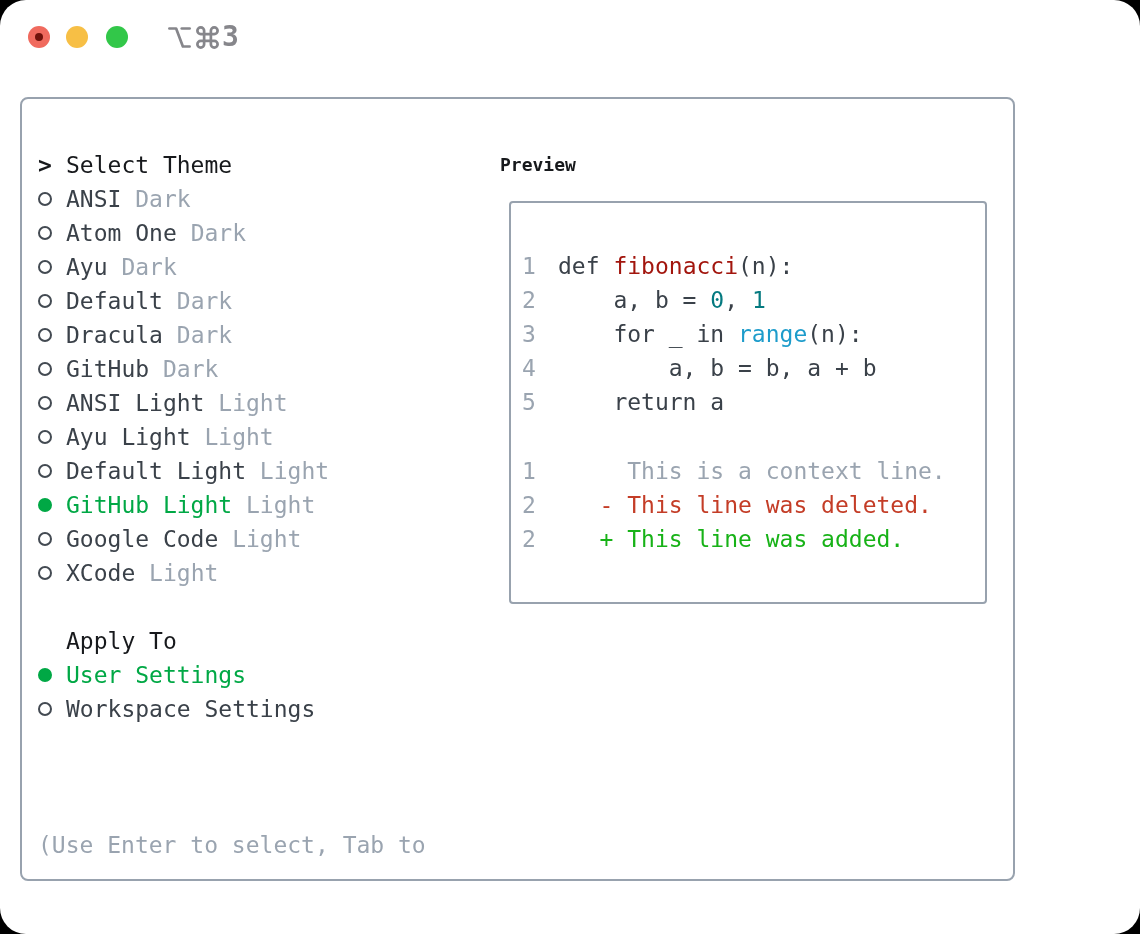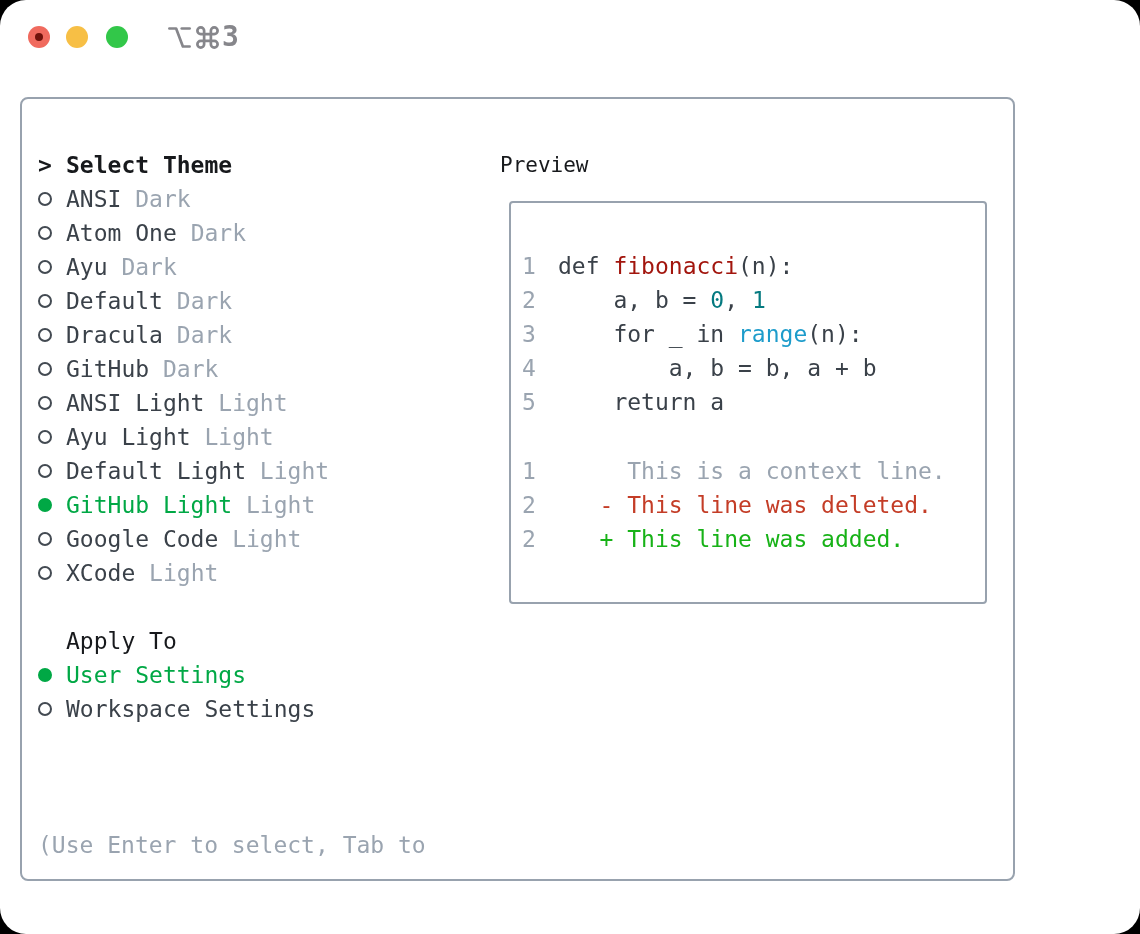--- a/index.html
+++ b/index.html
@@ -25,30 +25,30 @@
   .shortcut svg{display:block;}
   .shortcut .num{font-size:28px;font-weight:bold;line-height:34px;}
   
   .panel{position:absolute;left:20px;top:97px;width:995px;height:784px;box-sizing:border-box;
     border:2px solid var(--border);border-radius:8px;background:#fff;}
   .row{display:flex;align-items:center;height:34px;font-size:23px;color:var(--text);white-space:pre;}
   .marker{width:28px;flex:0 0 28px;display:flex;align-items:center;}
   .circle{width:14px;height:14px;box-sizing:border-box;border:2px solid #434a52;border-radius:50%;}
   .circle.sel{background:var(--green-sel);border-color:var(--green-sel);}
   .cursor{width:28px;flex:0 0 28px;font-weight:bold;color:var(--heading);}
-  .hdr{font-weight:bold;color:var(--heading);}
+  .hdr{font-weight:normal;color:var(--heading);}
   .sel-label{color:var(--green-sel);}
   .variant{color:var(--muted);margin-left:13.85px;}
   .theme-list{position:absolute;left:16px;top:49px;}
   .apply{position:absolute;left:16px;top:525px;text-align:center;}
   .apply-hdr{margin-left:28px;color:var(--heading);}
   .hint{position:absolute;left:16px;top:661px;font-size:23px;line-height:34px;color:var(--muted);white-space:pre;}
   
   .preview-title{position:absolute;left:478px;top:49px;height:34px;line-height:34px;
-    font-size:21px;font-weight:normal;color:var(--heading);}
+    font-size:18px;font-weight:bold;color:var(--heading);}
   .preview-box{position:absolute;left:487px;top:102px;width:478px;height:403px;box-sizing:border-box;
     border:2px solid var(--border);border-radius:4px;padding:46px 0 0 11px;overflow:hidden;}
   .codeline{display:flex;height:34px;line-height:34px;font-size:23px;white-space:pre;}
   .lnum{width:36px;flex:0 0 36px;color:var(--muted);}
   .spacer{height:35px;}
   .c-code{color:var(--text);} .c-function{color:var(--red-fn);} .c-number{color:var(--teal);}
   .c-builtin{color:var(--blue);} .c-context{color:var(--muted);}
   .c-deleted{color:var(--red-del);text-align:right;} .c-added{color:var(--green-add);}
 </style>
 </head>

